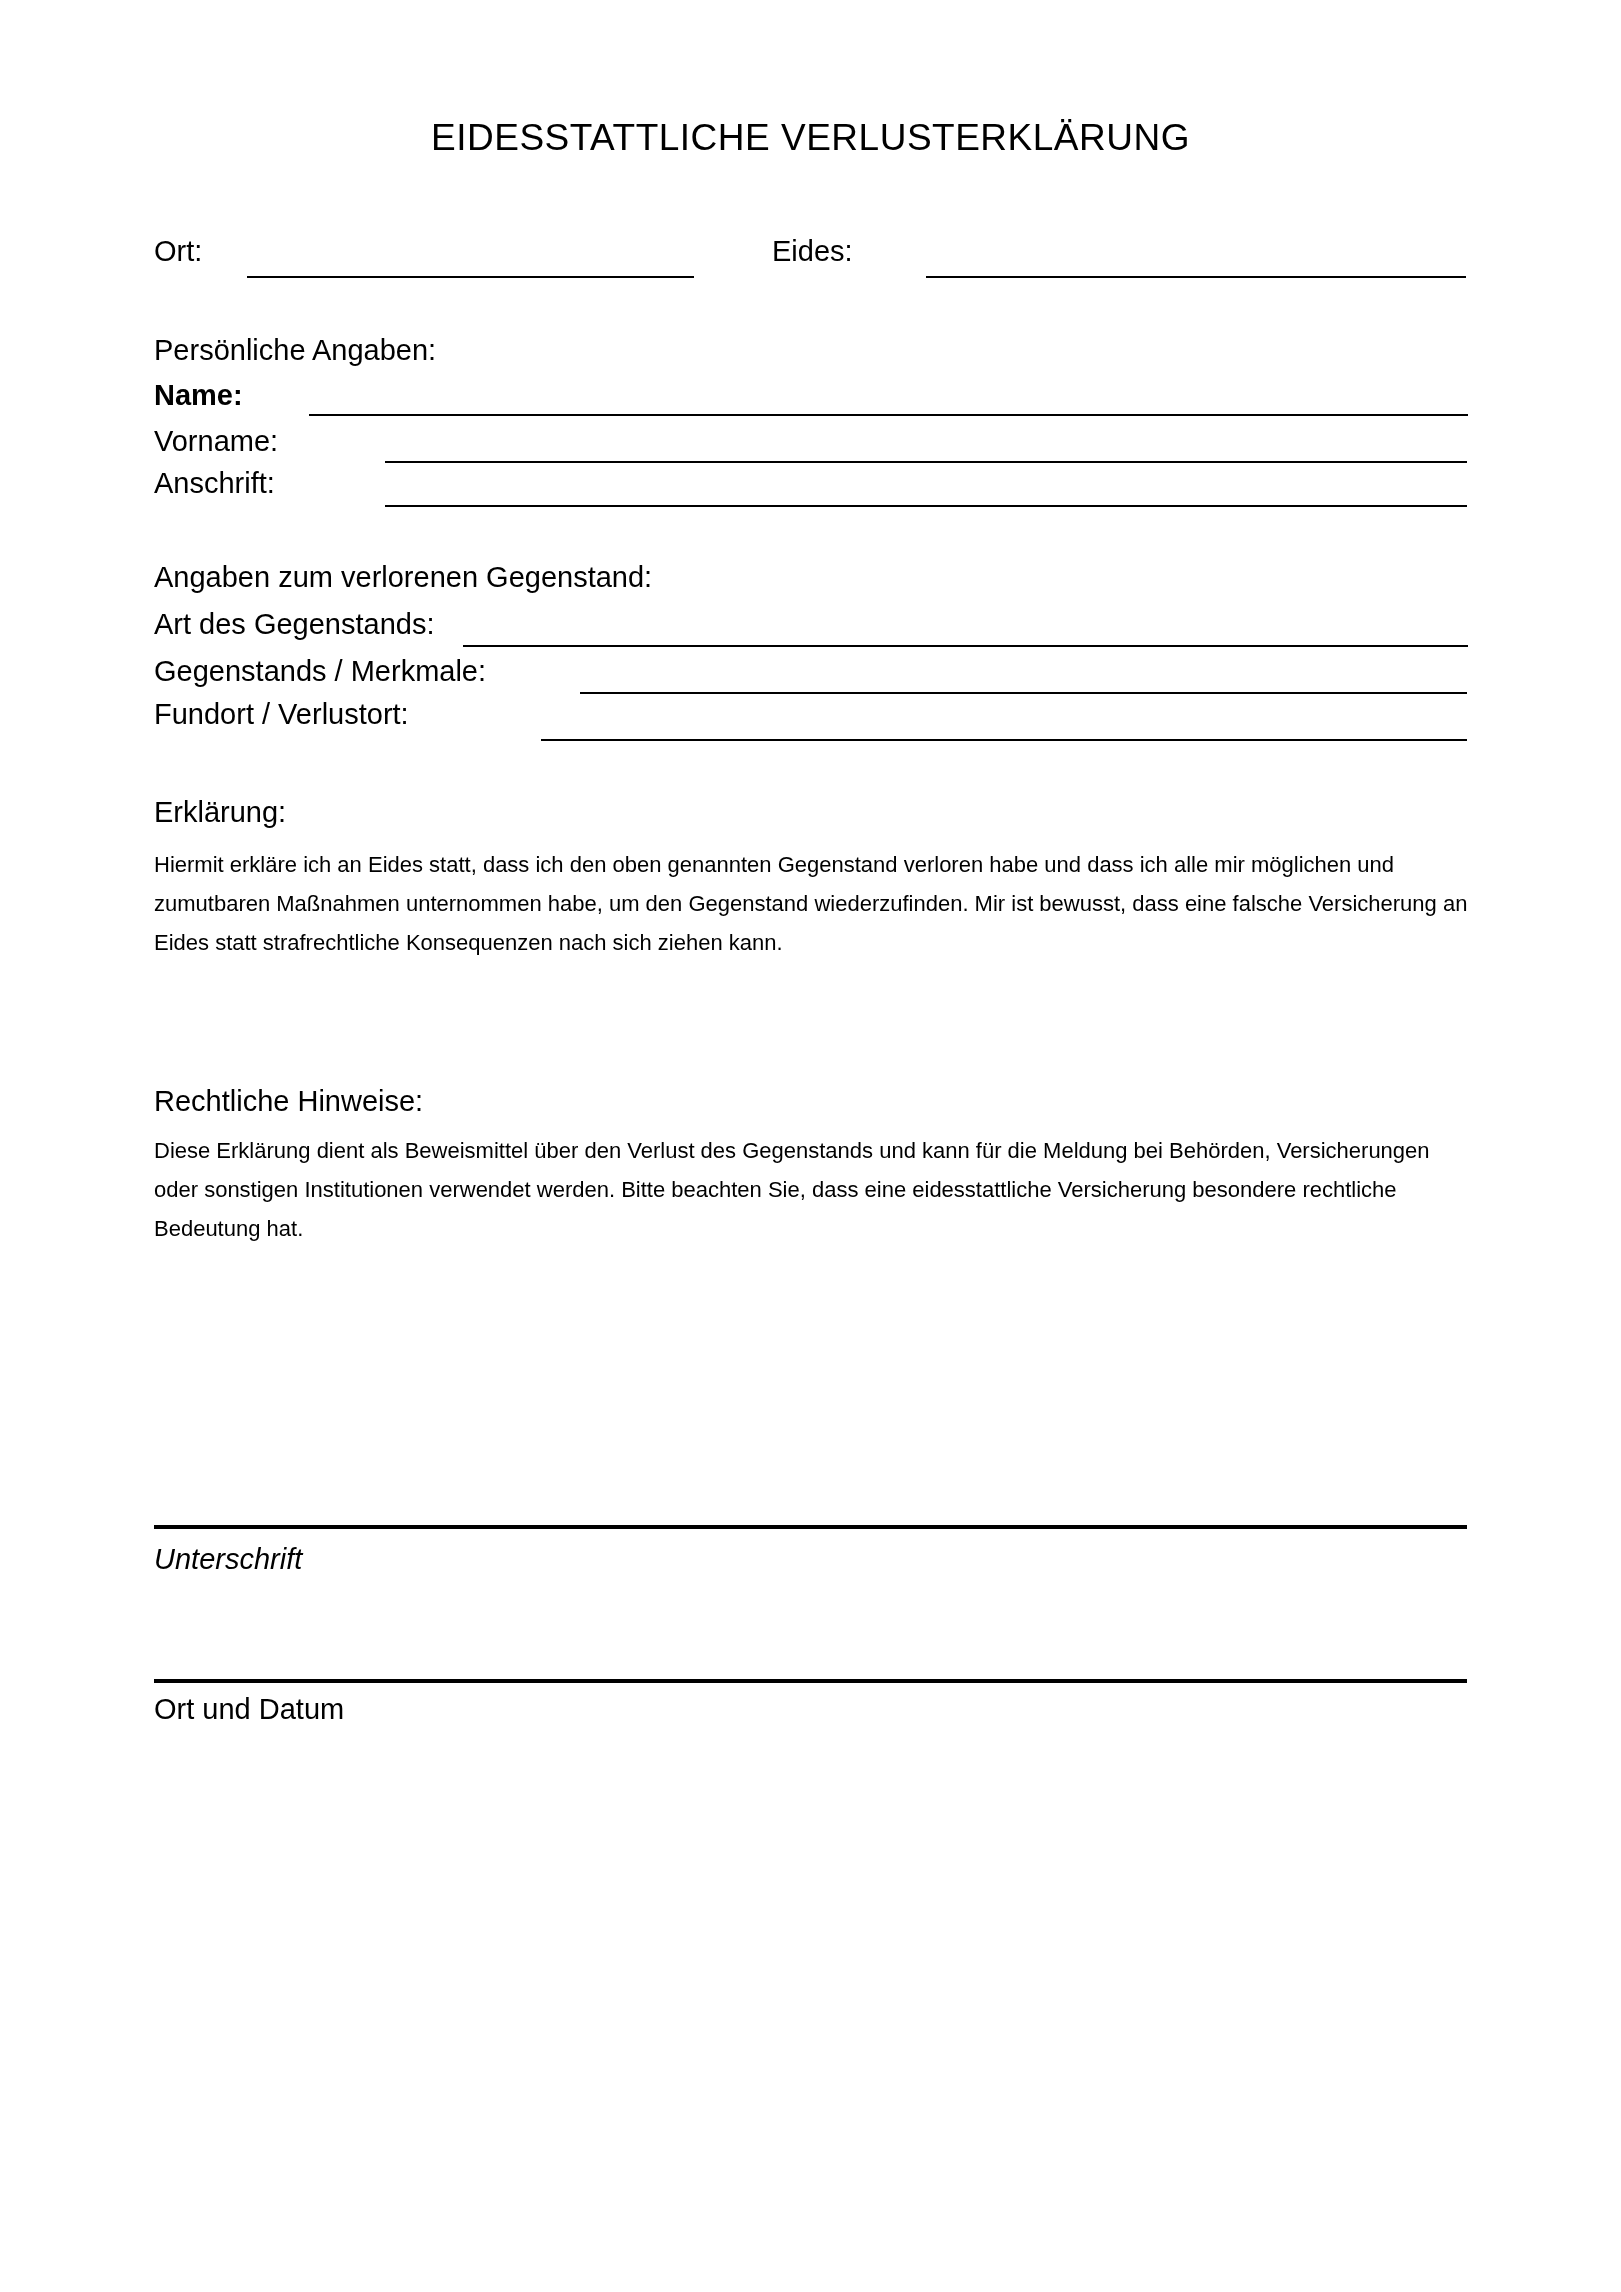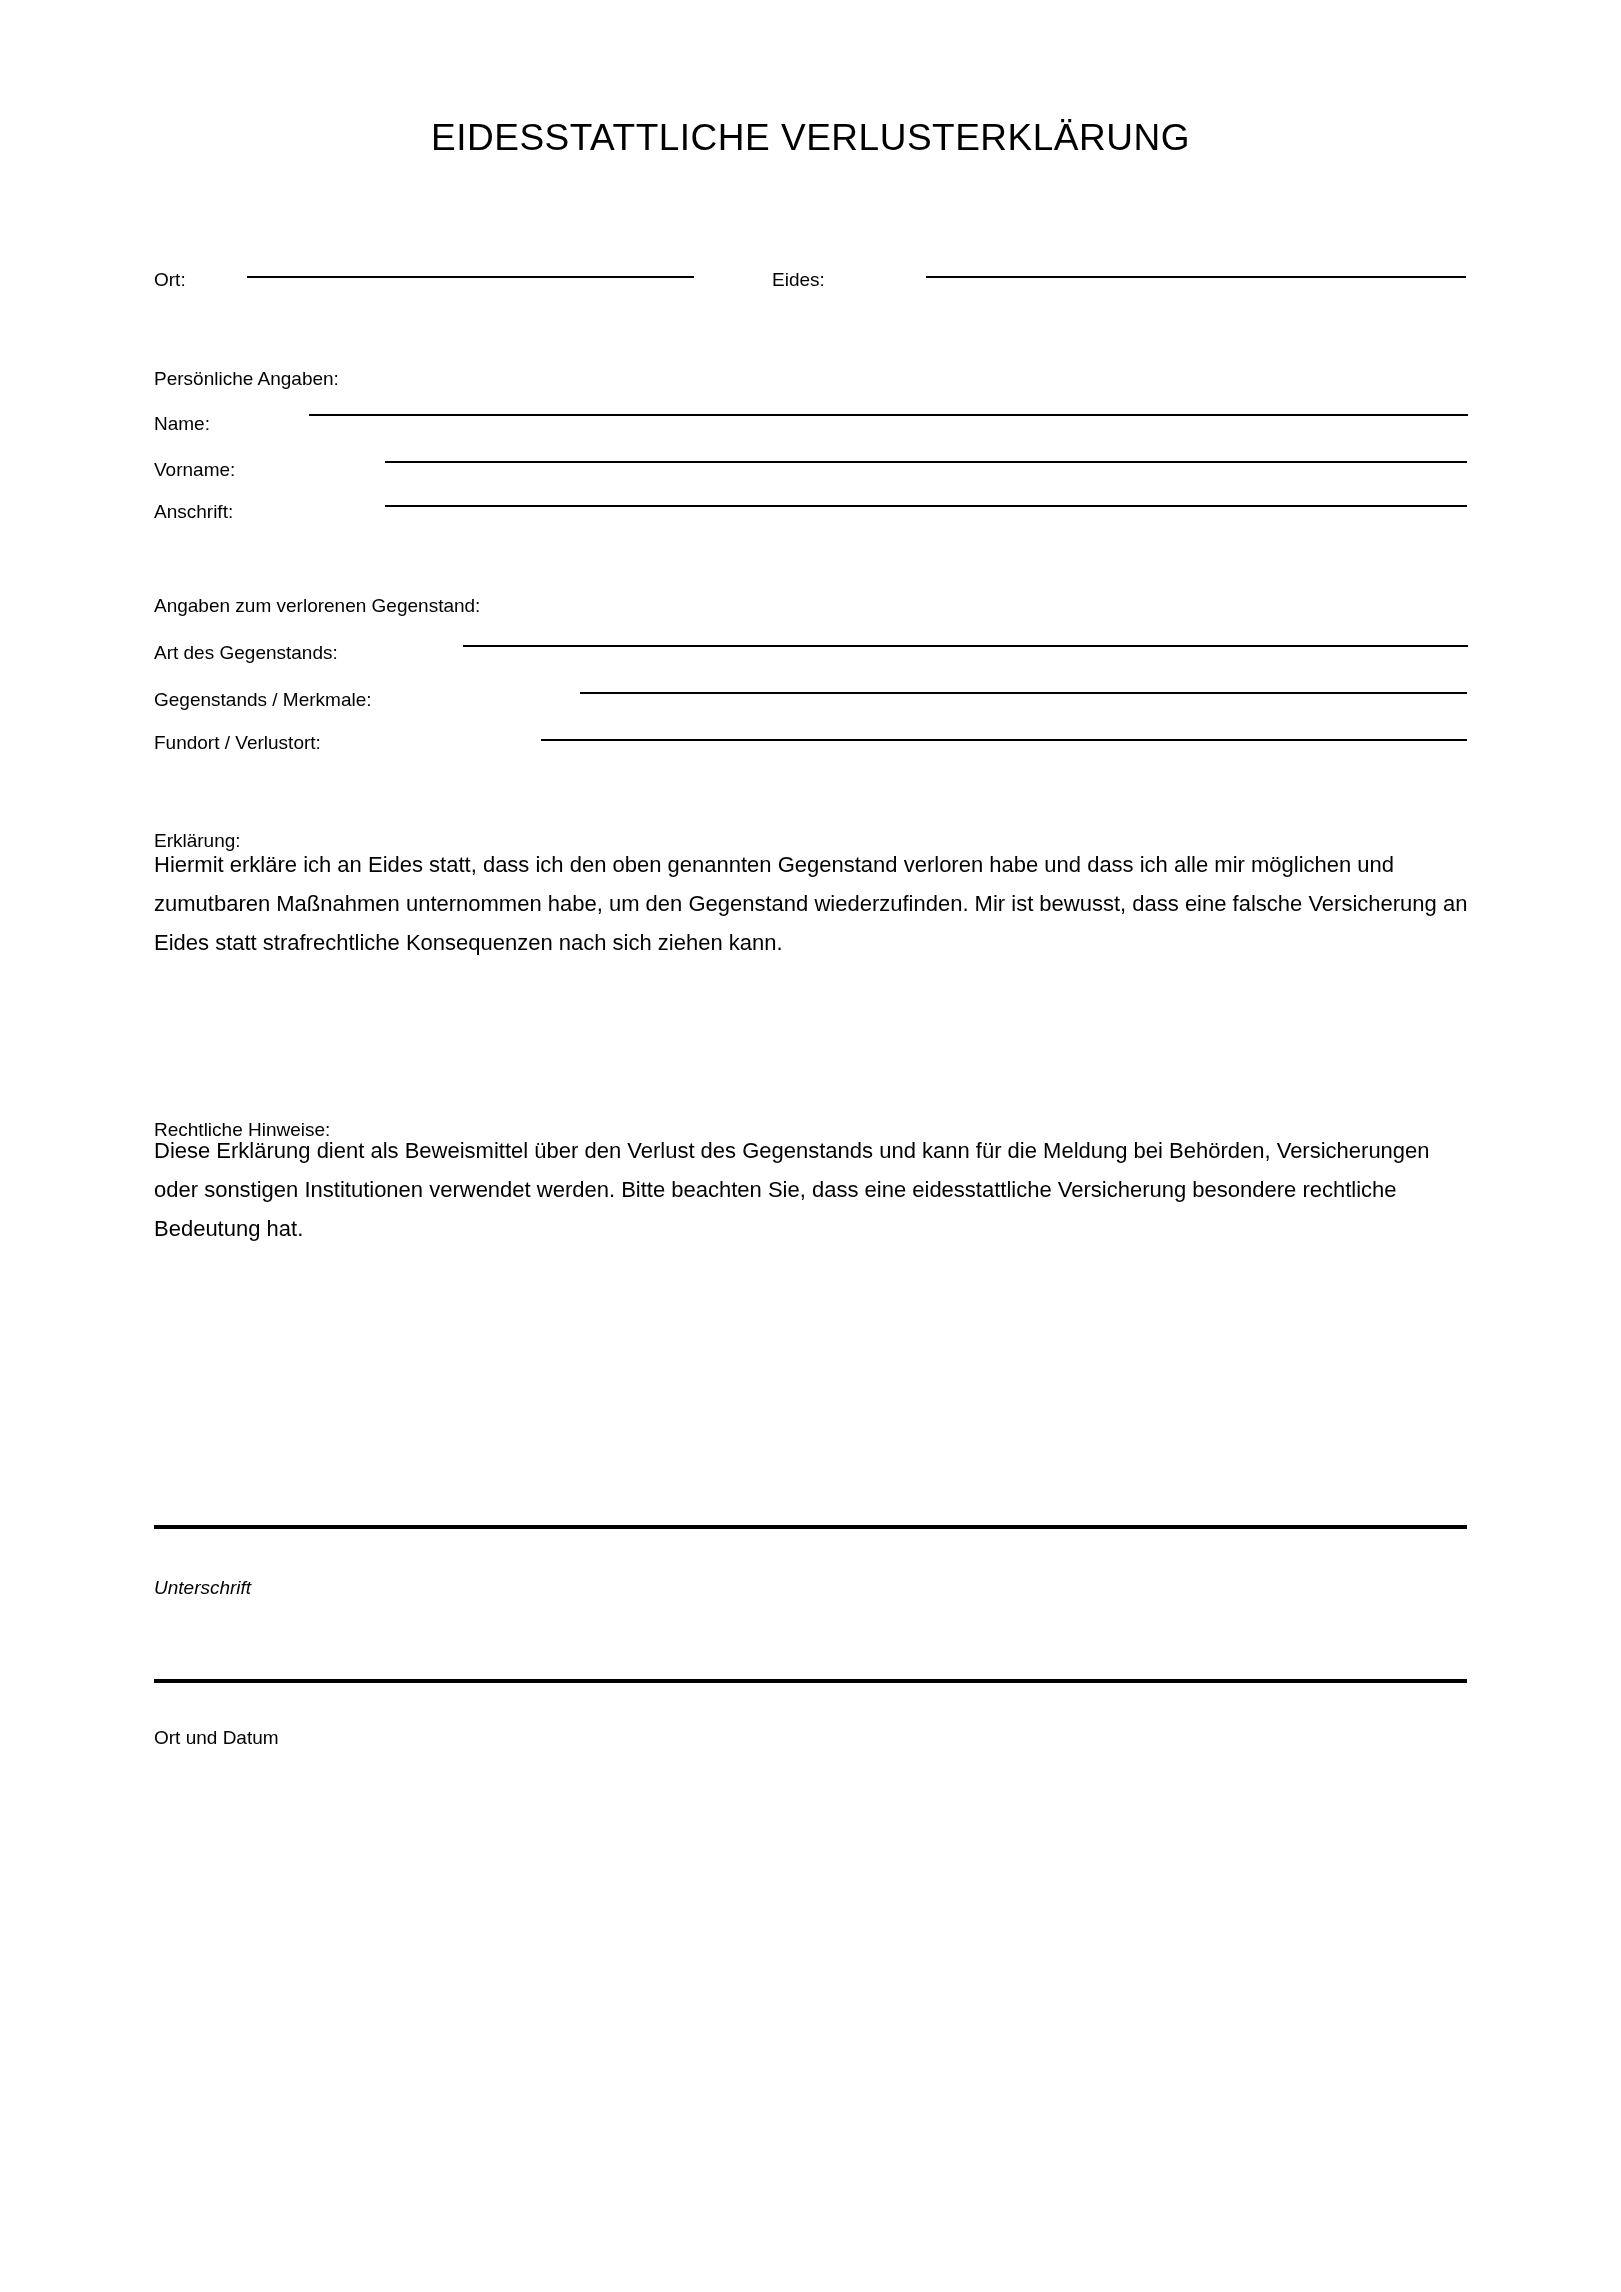--- a/index.html
+++ b/index.html
@@ -18,24 +18,23 @@
     left: 0;
     width: 100%;
     text-align: center;
     font-size: 37px;
     line-height: 43px;
     letter-spacing: 0.5px;
     white-space: nowrap;
   }
   .lbl, .heading {
     position: absolute;
-    font-size: 19px;
+    font-size: 29px;
     line-height: 25.5px;
     white-space: nowrap;
-    margin-top: 28px;
   }
   .fline {
     position: absolute;
     height: 33px;
     border-bottom: 2.9px solid #000000;
     box-sizing: content-box;
   }
   .fval {
     position: absolute;
     left: 5.9px;
@@ -70,21 +69,21 @@
   <div class="fline" style="left:247px; top:243px; width:447px;">
     <span class="fval"></span>
   </div>
   <div class="lbl" style="left:772px; top:239px;">Eides:</div>
   <div class="fline" style="left:926px; top:243px; width:540px;">
     <span class="fval"></span>
   </div>
 
   <div class="heading" style="left:154px; top:338px;">Persönliche Angaben:</div>
 
-  <div class="lbl" style="left:154px; top:383px;">Name:</div>
+  <div class="lbl" style="left:154px; top:383px;font-weight:bold;">Name:</div>
   <div class="fline" style="left:309px; top:381px; width:1159px;">
     <span class="fval"></span>
   </div>
 
   <div class="lbl" style="left:154px; top:429px;">Vorname:</div>
   <div class="fline" style="left:385px; top:428px; width:1082px;">
     <span class="fval"></span>
   </div>
 
   <div class="lbl" style="left:154px; top:471px;text-align:center;">Anschrift:</div>

